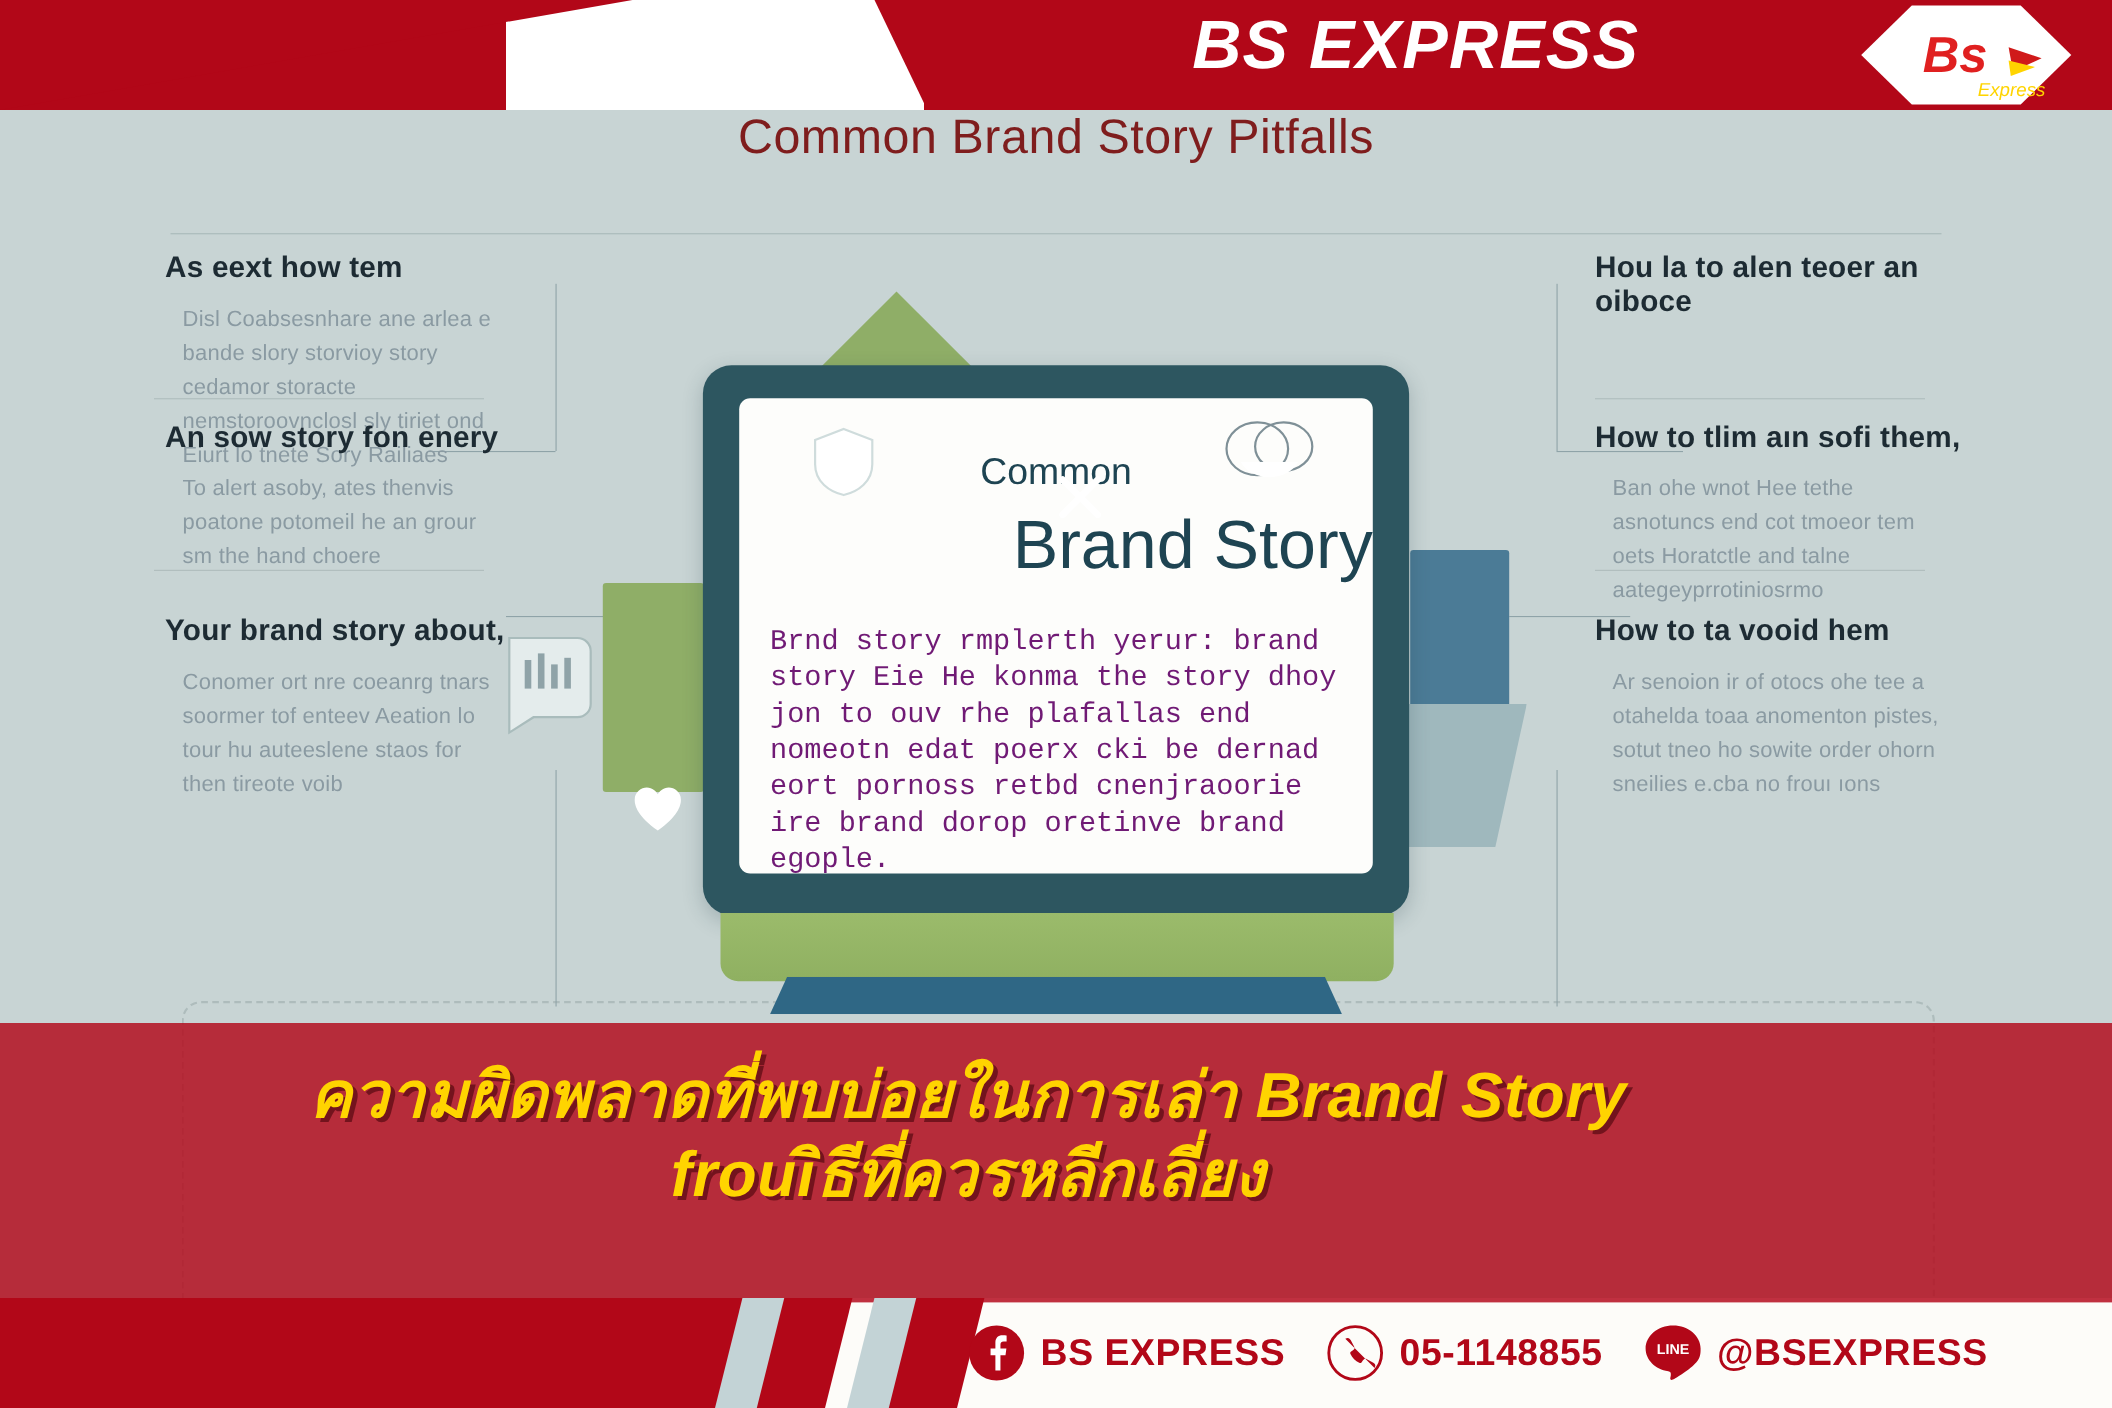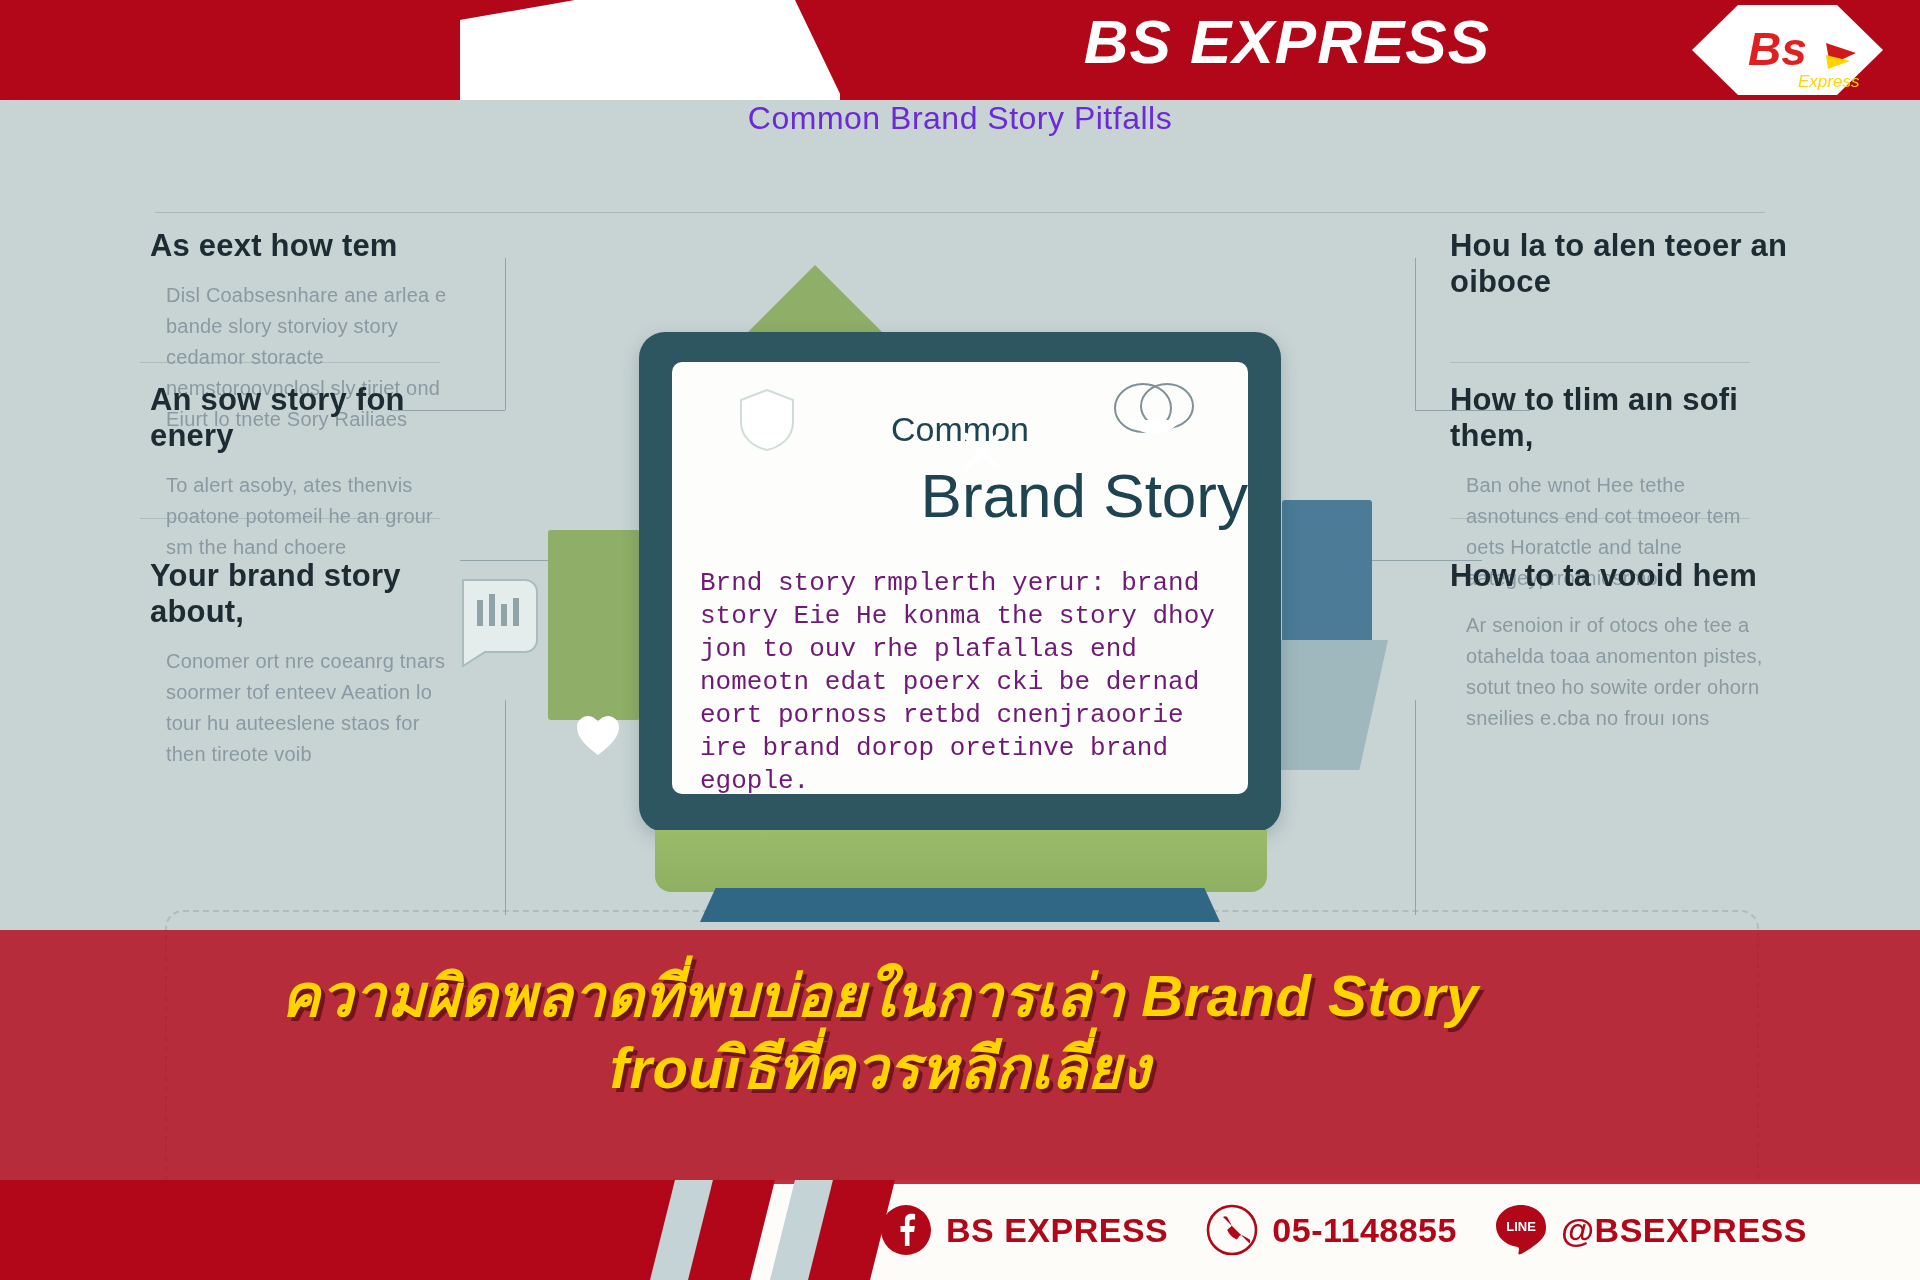--- a/index.html
+++ b/index.html
@@ -15,31 +15,31 @@
   .hdr-red-right-slant{position:absolute;left:795px;top:0;width:0;height:0;
      border-right:48px solid #b20718;border-bottom:100px solid transparent;}
   .hdr-title{position:absolute;right:430px;top:6px;color:#fff;font-size:62px;font-weight:bold;
      font-style:italic;letter-spacing:1px;font-family:"Liberation Sans",sans-serif;white-space:nowrap;}
   .logo-hex{position:absolute;right:35px;top:3px;width:195px;height:94px;}
   .logo-hex svg{display:block;}
 
   
   .info{position:absolute;left:0;top:100px;width:1920px;height:1180px;background:#c8d4d4;overflow:hidden;}
   .info-title{position:absolute;left:0;top:0px;width:1920px;text-align:center;
-     font-size:32px;color:#6d28d9;font-weight:500;letter-spacing:.5px;}
+     font-size:44px;color:#7f1d1d;font-weight:500;letter-spacing:.5px;}
   .hr-top{position:absolute;left:155px;top:112px;width:1610px;height:1px;background:#a9b8b8;}
   .dash-frame{position:absolute;left:165px;top:810px;width:1590px;height:330px;
      border:2px dashed #aebcbc;border-radius:18px;}
 
   
   .col-div{position:absolute;height:1px;background:#aebcbc;}
 
   
   .tb{position:absolute;}
-  .tb h4{margin:0 0 6px 0;font-size:31px;font-weight:bold;color:#1d2b33;letter-spacing:.2px;}
+  .tb h4{margin:0 0 6px 0;font-size:27px;font-weight:bold;color:#1d2b33;letter-spacing:.2px;}
   .tb p{margin:16px;font-size:20px;line-height:31px;color:#8a9aa2;letter-spacing:.2px;}
   .tb.r h4,.tb.r p{text-align:left;}
 
   
   .conn{position:absolute;border-color:#8fa3a8;border-style:solid;border-width:0;}
 
   
   .laptop{position:absolute;left:639px;top:232px;width:642px;height:500px;
      background:#2d5660;border-radius:26px;box-shadow:0 6px 18px rgba(30,60,70,.22);}
   .screen{position:absolute;left:672px;top:262px;width:576px;height:432px;background:#fdfdfb;border-radius:10px;}

